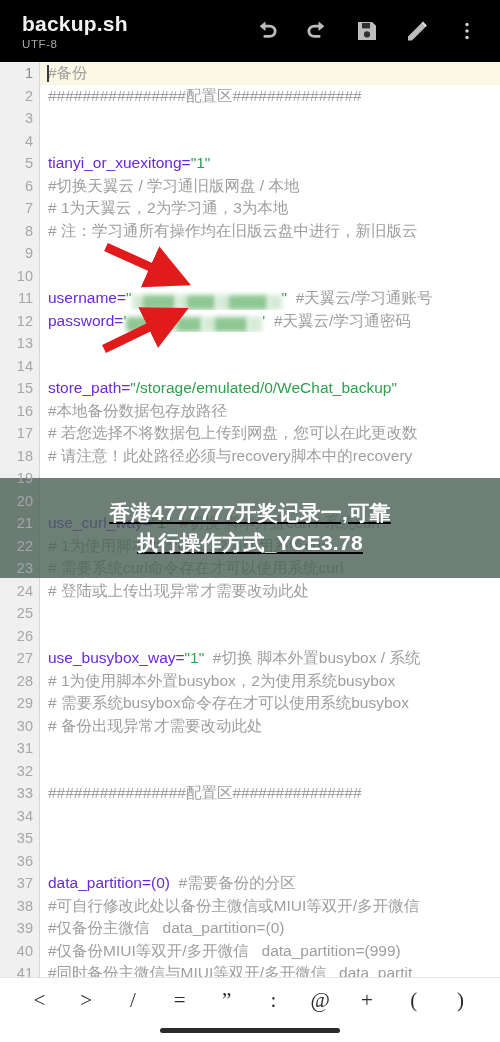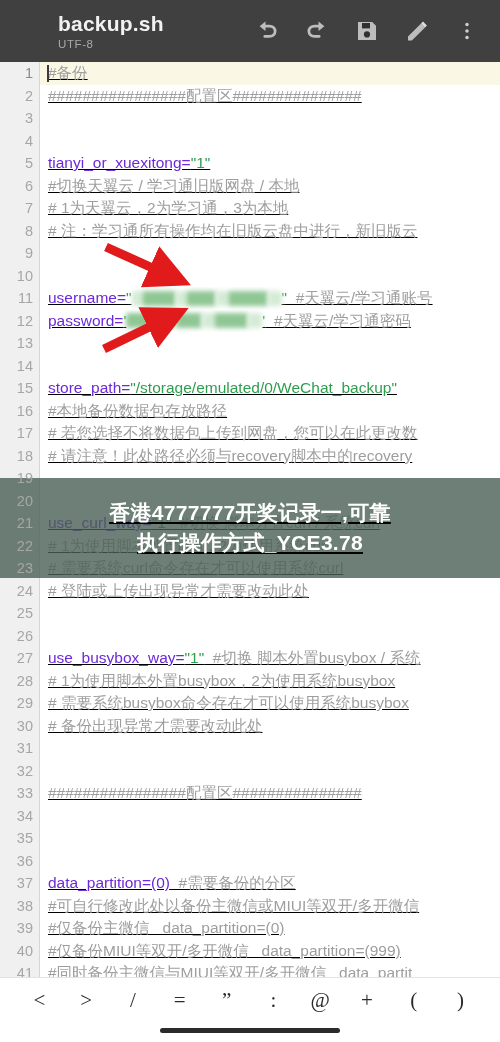--- a/index.html
+++ b/index.html
@@ -8,22 +8,22 @@
     background: #ffffff;
     font-family: "Liberation Sans", "DejaVu Sans", sans-serif;
     overflow: hidden;
   }
   #app { position: relative; width: 500px; height: 1042px; overflow: hidden; background:#fff; }
 
   
   .appbar {
     position: absolute; top: 0; left: 0;
     width: 500px; height: 62px;
-    background: #404040;
-    display: flex; align-items: center; padding-left: 36px;
+    background: #000000;
+    display: flex; align-items: center;
   }
   .title-block { margin-left: 22px; display: flex; flex-direction: column; justify-content: center; }
   .file-title {
     color: #f2f2f2; font-size: 21px; font-weight: bold; letter-spacing: .2px; line-height: 25px;
   }
   .file-encoding {
     color: #a8a8a8; font-size: 11.5px; line-height: 15px; margin-top: 1px; letter-spacing: .6px;
   }
   .appbar-actions {
     margin-left: auto; display: flex; align-items: center; gap: 0px; padding-right: 8px;
@@ -50,22 +50,22 @@
     white-space: pre; font-size: 15.5px;
   }
   .line.hl .ln-text-wrap { background: #faf7e4; }
   .ln-num {
     width: 40px; min-width: 40px; text-align: right; padding-right: 7px;
     color: #a6a6a6; font-size: 14.5px; font-family: "Liberation Sans", sans-serif;
     z-index: 2;
   }
   .line.hl .ln-num { color: #8a8a8a; }
   .ln-text-wrap {
-    flex: 1; height: 22.5px; display: flex; align-items: center;
-    padding-left: 8px; overflow: hidden; text-decoration: underline;
+    flex: 1; height: 22.5px; display: flex; align-items: flex-end;
+    padding-left: 8px; overflow: hidden;
   }
   .code {
     font-family: "Liberation Sans", "DejaVu Sans", sans-serif;
     font-size: 15.5px; white-space: pre; line-height: 22.5px;
   }
   .c-comment { color: #9e9e9e; }
   .c-code    { color: #6d28d9; }
   .c-str     { color: #2e9e4f; }
   .caret {
     position: absolute; left: 47px; top: 3px; width: 1.5px; height: 17px;

